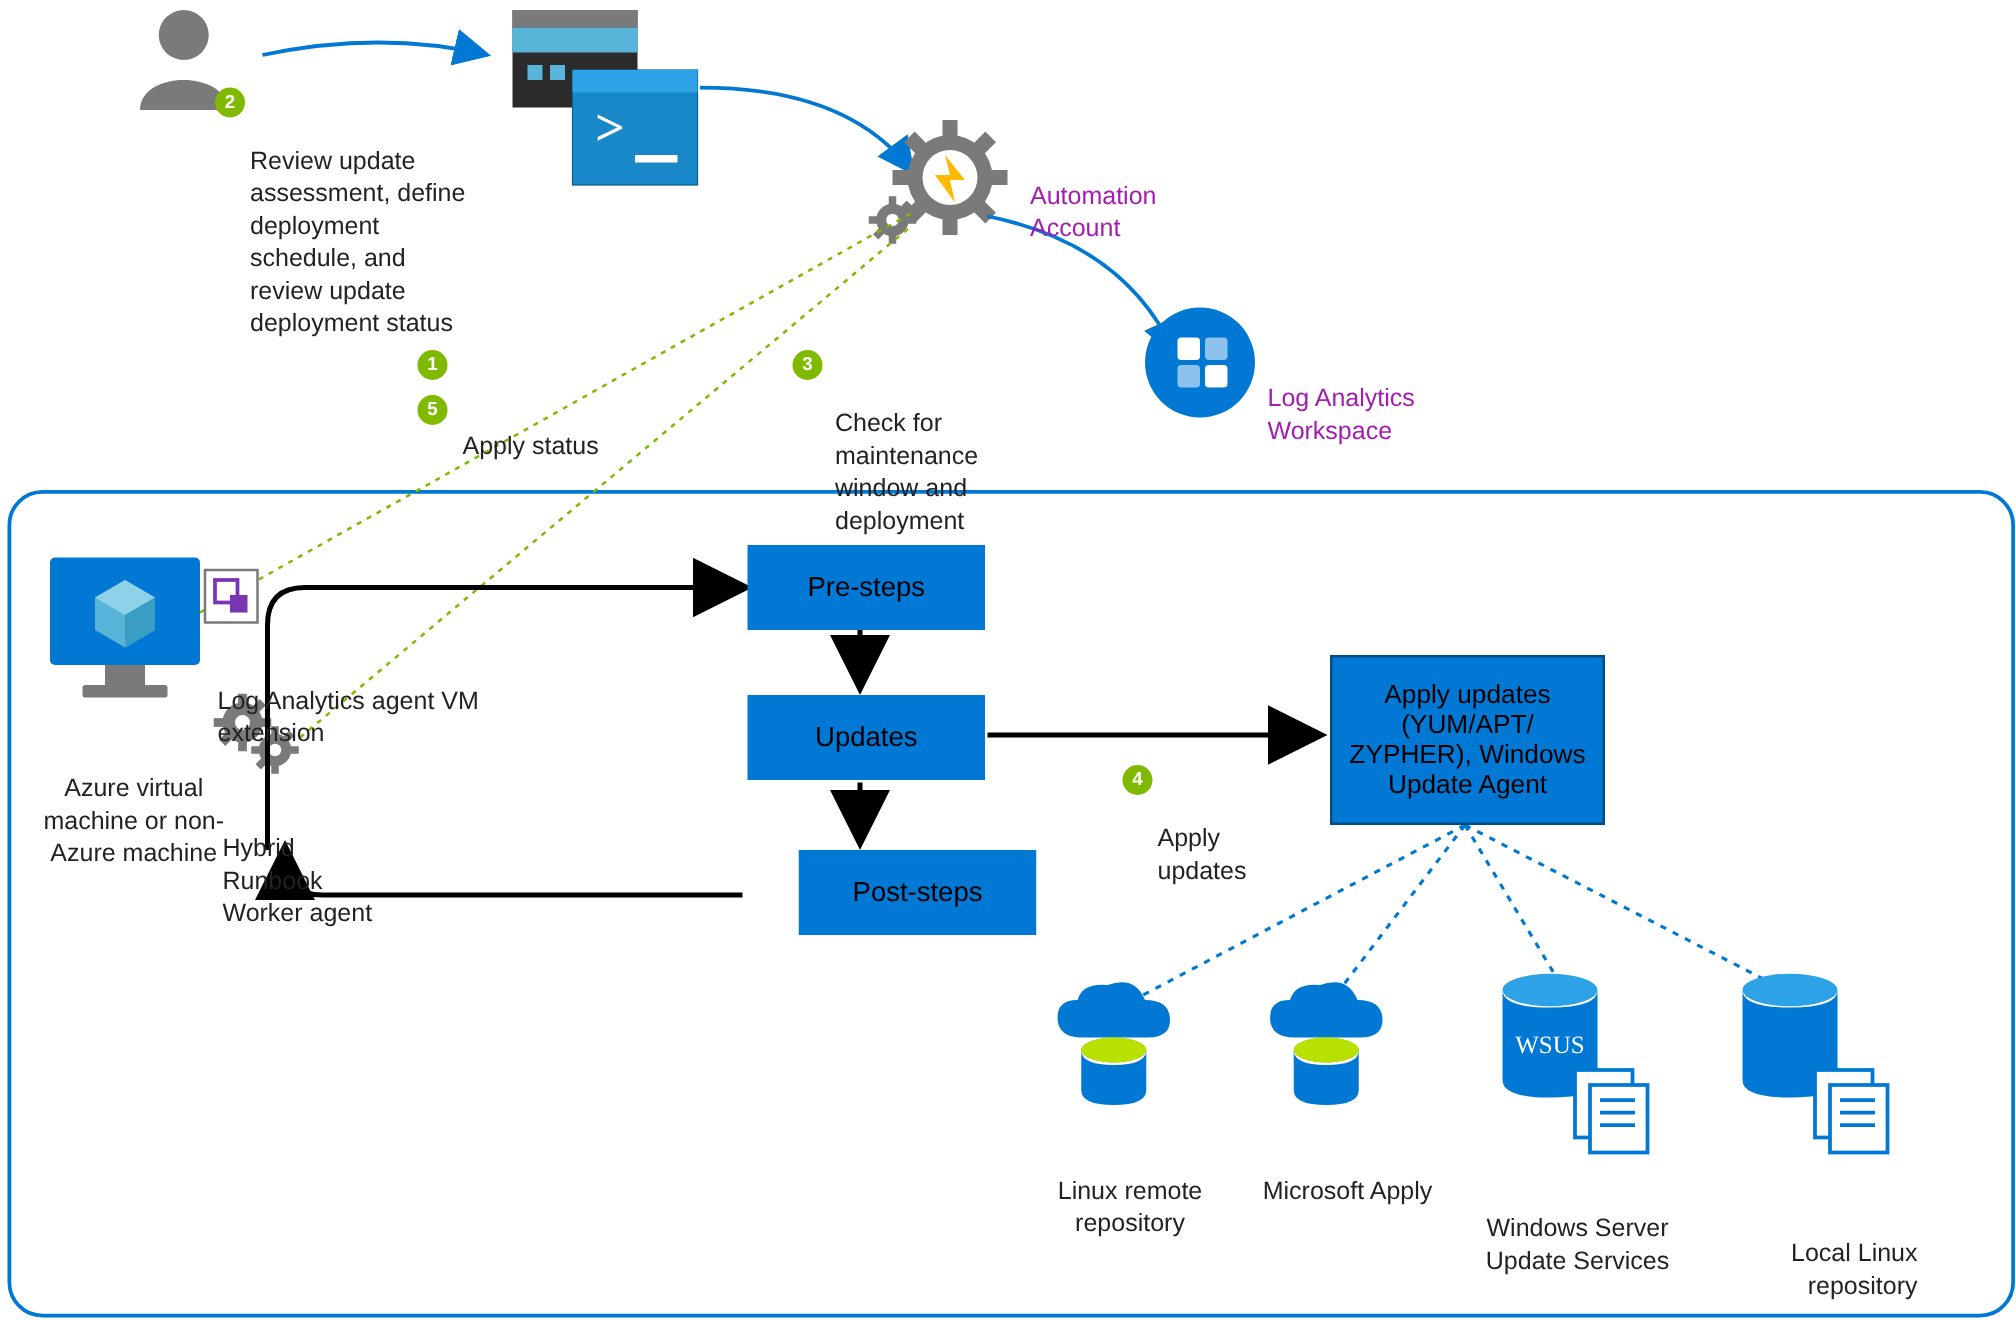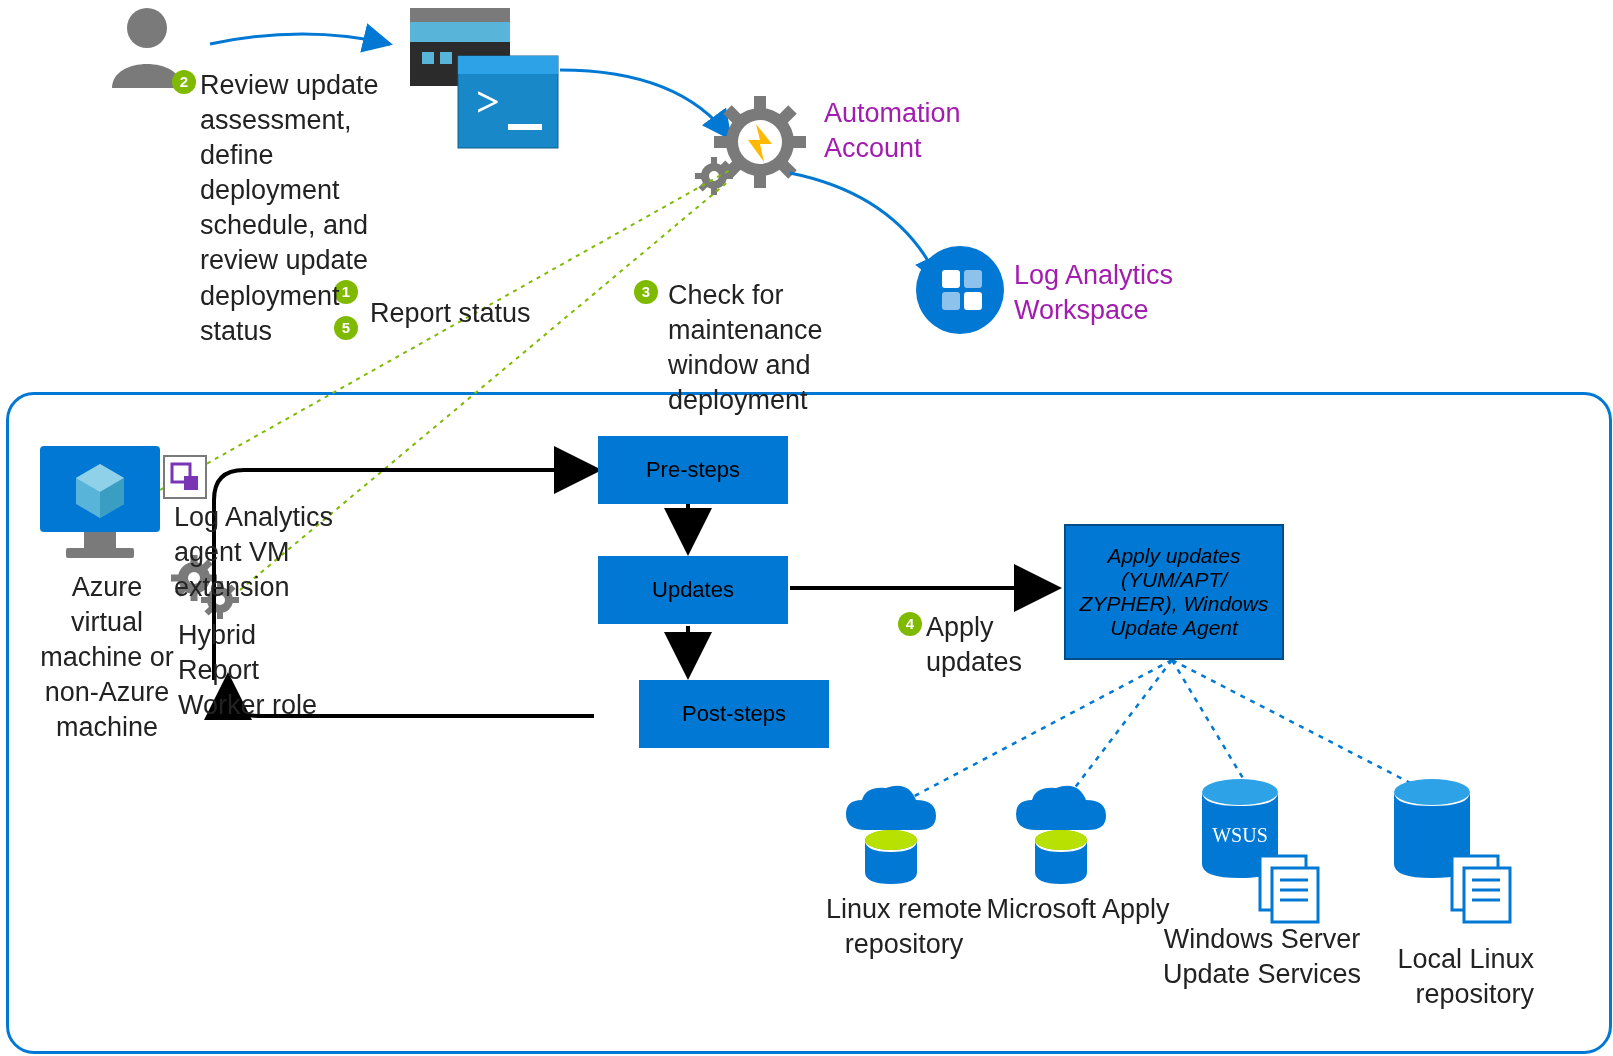--- a/index.html
+++ b/index.html
@@ -11,23 +11,24 @@
     font-family: "Segoe UI", Arial, sans-serif;
     color: #222;
   }
   .canvas {
     position: relative;
     width: 1613px;
     height: 1056px;
   }
   .txt {
     position: absolute;
-    font-size: 27px;
+    font-size: 20px;
     line-height: 1.3;
     color: #222;
+    margin-top: 48px;
   }
   .txt.teal { color: #a21caf; }
   .badge {
     position: absolute;
     width: 24px;
     height: 24px;
     border-radius: 50%;
     background: #7fba00;
     color: #fff;
     font-size: 15px;
@@ -41,21 +42,20 @@
     color: #000000;
     text-align: center;
     font-size: 22px;
     display: flex;
     align-items: center;
     justify-content: center;
   }
   .bluebox.outline {
     border: 2.5px solid #004c87;
     box-sizing: border-box;
-    font-style: italic;
   }
   .container-round {
     position: absolute;
     border: 3px solid #0078d4;
     border-radius: 28px;
   }
   svg.abs {
     position: absolute;
     overflow: visible;
   }
@@ -281,33 +281,33 @@
   </svg>
 
   <div class="badge" style="left:172px; top:70px;">2</div>
   <div class="badge" style="left:334px; top:280px;">1</div>
   <div class="badge" style="left:334px; top:316px;">5</div>
   <div class="badge" style="left:634px; top:280px;">3</div>
   <div class="badge" style="left:898px; top:612px;">4</div>
 
   <div class="txt" style="left:200px; top:68px; width:180px;">Review update assessment, define deployment schedule, and review update deployment status</div>
 
-  <div class="txt" style="left:370px; top:296px; width:170px;">Report status</div>
+  <div class="txt" style="left:370px; top:296px; width:170px;">Apply status</div>
 
   <div class="txt" style="left:668px; top:278px; width:170px;">Check for maintenance window and deployment</div>
 
   <div class="txt teal" style="left:824px; top:96px; width:140px;">Automation Account</div>
 
   <div class="txt teal" style="left:1014px; top:258px; width:160px;">Log Analytics Workspace</div>
 
   <div class="txt" style="left:32px; top:570px; width:150px; text-align:center;">Azure virtual machine or non-Azure machine</div>
 
   <div class="txt" style="left:174px; top:500px; width:220px;">Log Analytics agent VM extension</div>
 
-  <div class="txt" style="left:178px; top:618px; width:140px;">Hybrid Report Worker role</div>
+  <div class="txt" style="left:178px; top:618px; width:140px;">Hybrid Runbook Worker agent</div>
 
   <div class="txt" style="left:926px; top:610px; width:110px;">Apply updates</div>
 
   <div class="txt" style="left:824px; top:892px; width:160px; text-align:center;">Linux remote repository</div>
 
   <div class="txt" style="left:978px; top:892px; width:200px; text-align:center;">Microsoft Apply</div>
 
   <div class="txt" style="left:1162px; top:922px; width:200px; text-align:center;">Windows Server Update Services</div>
 
   <div class="txt" style="left:1374px; top:942px; width:160px; text-align:right;">Local Linux repository</div>

